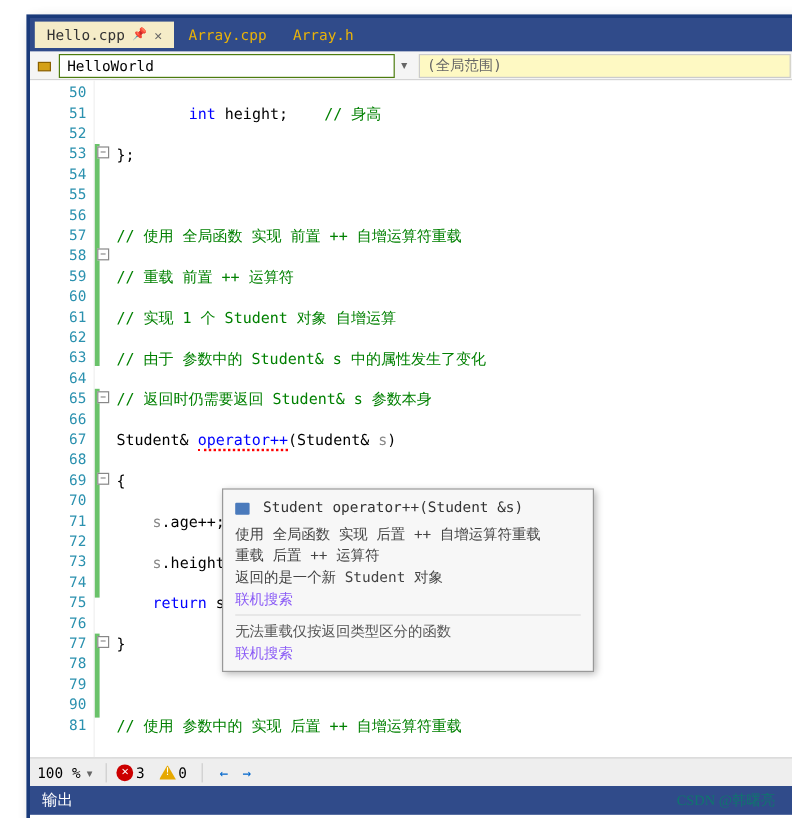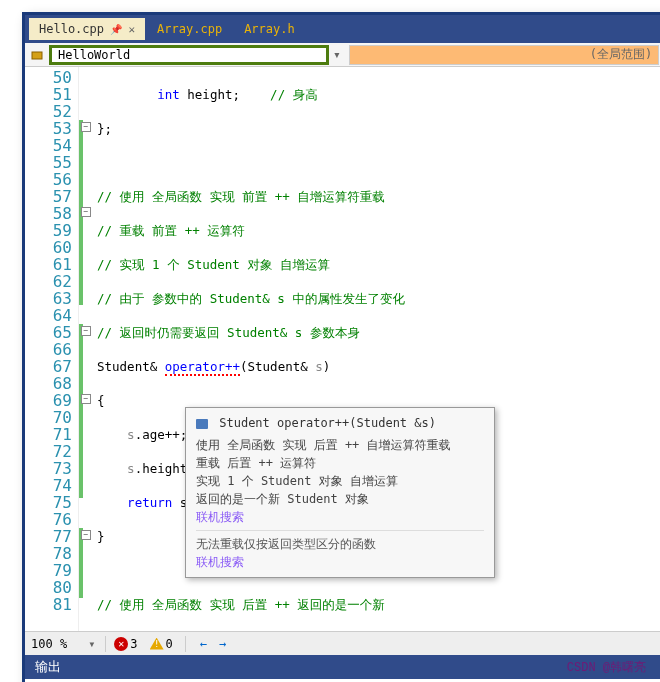--- a/index.html
+++ b/index.html
@@ -5,46 +5,46 @@
 * { margin: 0; padding: 0; box-sizing: border-box; }
 body { font-family: Consolas, "Microsoft YaHei", monospace; font-size: 13px; background: #fff; }
 .window { width: 660px; height: 682px; background: #fff; position: relative; border: 3px solid #1a3a7a; box-shadow: 6px 6px 12px rgba(0,0,0,0.3); margin: 12px 0 0 22px; }
 .tabs-bar { height: 28px; background: #304b8a; display: flex; align-items: center; padding-left: 4px; }
 .tab { height: 22px; padding: 0 10px; display: flex; align-items: center; margin-right: 2px; font-size: 12px; cursor: pointer; color: #eab308; }
 .tab.active { background: #f5ecc8; color: #333; }
 .tab-close { margin-left: 6px; font-size: 11px; color: #666; }
 .tab-pin { margin-left: 6px; font-size: 10px; color: #b08000; }
 .nav-bar { height: 24px; background: #f5f5f5; border-bottom: 1px solid #ccc; display: flex; align-items: center; padding: 0 4px; }
 .nav-icon { width: 16px; height: 16px; margin-right: 4px; display: inline-flex; align-items: center; justify-content: center; }
-.nav-combo { flex: 1; height: 20px; border: 3px solid #4d7c0f; background: #fff; display: flex; align-items: center; padding: 0 6px; font-size: 12px; max-width: 280px; }
-.nav-combo2 { flex: 1; height: 20px; border: 1px solid #ccc; background: #fdba74; display: flex; align-items: center; padding: 0 6px; font-size: 12px; margin-left: 4px; color: #666; justify-content: flex-end; }
+.nav-combo { flex: 1; height: 20px; border: 1px solid #4d7c0f; background: #fff; display: flex; align-items: center; padding: 0 6px; font-size: 12px; max-width: 280px; }
+.nav-combo2 { flex: 1; height: 20px; border: 1px solid #ccc; background: #fef9c3; display: flex; align-items: center; padding: 0 6px; font-size: 12px; margin-left: 4px; color: #666; }
 .editor { display: flex; height: 564px; background: #fff; overflow: hidden; position: relative; }
-.gutter { width: 54px; background: #fff; border-right: 1px solid #eee; text-align: right; padding-right: 6px; color: #2b91af; font-size: 16px; line-height: 17px; padding-top: 2px; }
+.gutter { width: 54px; background: #fff; border-right: 1px solid #eee; text-align: right; padding-right: 6px; color: #2b91af; font-size: 12px; line-height: 17px; padding-top: 2px; }
 .margin { width: 14px; background: #fff; position: relative; }
 .fold { position: absolute; left: 2px; width: 10px; height: 10px; border: 1px solid #888; font-size: 8px; text-align: center; line-height: 8px; color: #555; background: #fff; }
 .change-bar { position: absolute; left: 0; width: 4px; background: #6ac26a; }
 .code { flex: 1; font-size: 12.5px; line-height: 17px; padding-top: 2px; white-space: pre; color: #000; position: relative; }
 .code-line { height: 17px; padding-left: 4px; }
 .kw { color: #0000ff; }
 .cmt { color: #008000; }
 .wavy { border-bottom: 2px dotted #f00; margin-top: 26px; }
 .tooltip { position: absolute; left: 160px; top: 392px; width: 310px; background: #f7f7f7; border: 1px solid #999; box-shadow: 2px 2px 6px rgba(0,0,0,0.3); padding: 6px 10px; font-size: 12px; line-height: 18px; z-index: 10; }
 .tooltip .sig { color: #333; margin-bottom: 4px; }
 .tooltip .sig-icon { display: inline-block; width: 12px; height: 10px; background: #4a7abc; border-radius: 1px; margin-right: 4px; vertical-align: middle; }
 .tooltip .doc { color: #444; }
 .tooltip .link { color: #8b5cf6; cursor: pointer; }
 .tooltip .sep { border-top: 1px solid #ddd; margin: 4px 0; }
 .tooltip .err { color: #555; }
 .status-bar { height: 24px; background: #eee; border-top: 1px solid #ccc; display: flex; align-items: center; padding: 0 6px; font-size: 12px; }
-.zoom { margin-right: 21px; }
+.zoom { margin-right: 4px; }
 .err-icon { color: #fff; background: #c00; border-radius: 50%; width: 14px; height: 14px; display: inline-flex; align-items: center; justify-content: center; font-size: 10px; font-weight: bold; margin-right: 2px; }
 .warn-icon { color: #fff; background: #e6a800; width: 14px; height: 12px; display: inline-flex; align-items: center; justify-content: center; font-size: 9px; margin-right: 2px; clip-path: polygon(50% 0, 100% 100%, 0 100%); }
 .nav-arrow { color: #0066cc; margin: 0 6px; cursor: pointer; }
 .output-bar { height: 24px; background: #304b8a; color: #fff; display: flex; align-items: center; padding: 0 10px; font-size: 13px; }
-.watermark { position: fixed; right: 14px; bottom: 6px; color: #701a75; font-size: 12px; font-family: Liberation Mono, monospace; }
+.watermark { position: fixed; right: 14px; bottom: 6px; color: #0f766e; font-size: 12px; font-family: Liberation Serif, serif; }
 </style>
 </head>
 <body>
 
 <div class="window">
   <div class="tabs-bar">
     <div class="tab active">
       <span>Hello.cpp</span>
       <span class="tab-pin">📌</span>
       <span class="tab-close">✕</span>
@@ -98,21 +98,21 @@
         <div>70</div>
         <div>71</div>
         <div>72</div>
         <div>73</div>
         <div>74</div>
         <div>75</div>
         <div>76</div>
         <div>77</div>
         <div>78</div>
         <div>79</div>
-        <div>80</div>
+        <div>90</div>
         <div>81</div>
       </div>
     <div class="margin">
       <div class="change-bar" style="top:53px;height:185px"></div>
       <div class="change-bar" style="top:257px;height:174px"></div>
       <div class="change-bar" style="top:461px;height:70px"></div>
       <div class="fold" style="top:55px">−</div>
       <div class="fold" style="top:140px">−</div>
       <div class="fold" style="top:259px">−</div>
       <div class="fold" style="top:327px">−</div>
@@ -127,21 +127,21 @@
 <div class="code-line"><span class="cmt">// 实现 1 个 Student 对象 自增运算</span></div>
 <div class="code-line"><span class="cmt">// 由于 参数中的 Student&amp; s 中的属性发生了变化</span></div>
 <div class="code-line"><span class="cmt">// 返回时仍需要返回 Student&amp; s 参数本身</span></div>
 <div class="code-line"><span>Student&amp; </span><span class="kw wavy">operator++</span><span>(Student&amp; </span><span style="color:#888">s</span><span>)</span></div>
 <div class="code-line">{</div>
 <div class="code-line">    <span style="color:#888">s</span><span>.age++;</span></div>
 <div class="code-line">    <span style="color:#888">s</span><span>.height++;</span></div>
 <div class="code-line">    <span class="kw">return</span><span> s;</span></div>
 <div class="code-line">}</div>
 <div class="code-line"></div>
-<div class="code-line"><span class="cmt">// 使用 全局函数 实现 后置 ++ 返回的是一个新</span></div>
+<div class="code-line"><span class="cmt">// 使用 参数中的 实现 后置 ++ 自增运算符重载</span></div>
 <div class="code-line"></div>
 
 
 
 
 
 
 
 
 
@@ -154,21 +154,20 @@
     </div>
   </div>
 
   <div class="tooltip">
     <div class="sig">
       <span class="sig-icon"></span>
       <span>Student operator++(Student &amp;s)</span>
     </div>
     <div class="doc">使用 全局函数 实现 后置 ++ 自增运算符重载</div>
     <div class="doc">重载 后置 ++ 运算符</div>
-    <div class="doc">实现 1 个 Student 对象 自增运算</div>
     <div class="doc">返回的是一个新 Student 对象</div>
     <div class="link">联机搜索</div>
     <div class="sep"></div>
     <div class="err">无法重载仅按返回类型区分的函数</div>
     <div class="link">联机搜索</div>
   </div>
 
   <div class="status-bar">
     <span class="zoom">100 %</span>
     <span style="color:#666;margin-right:10px">▾</span>

